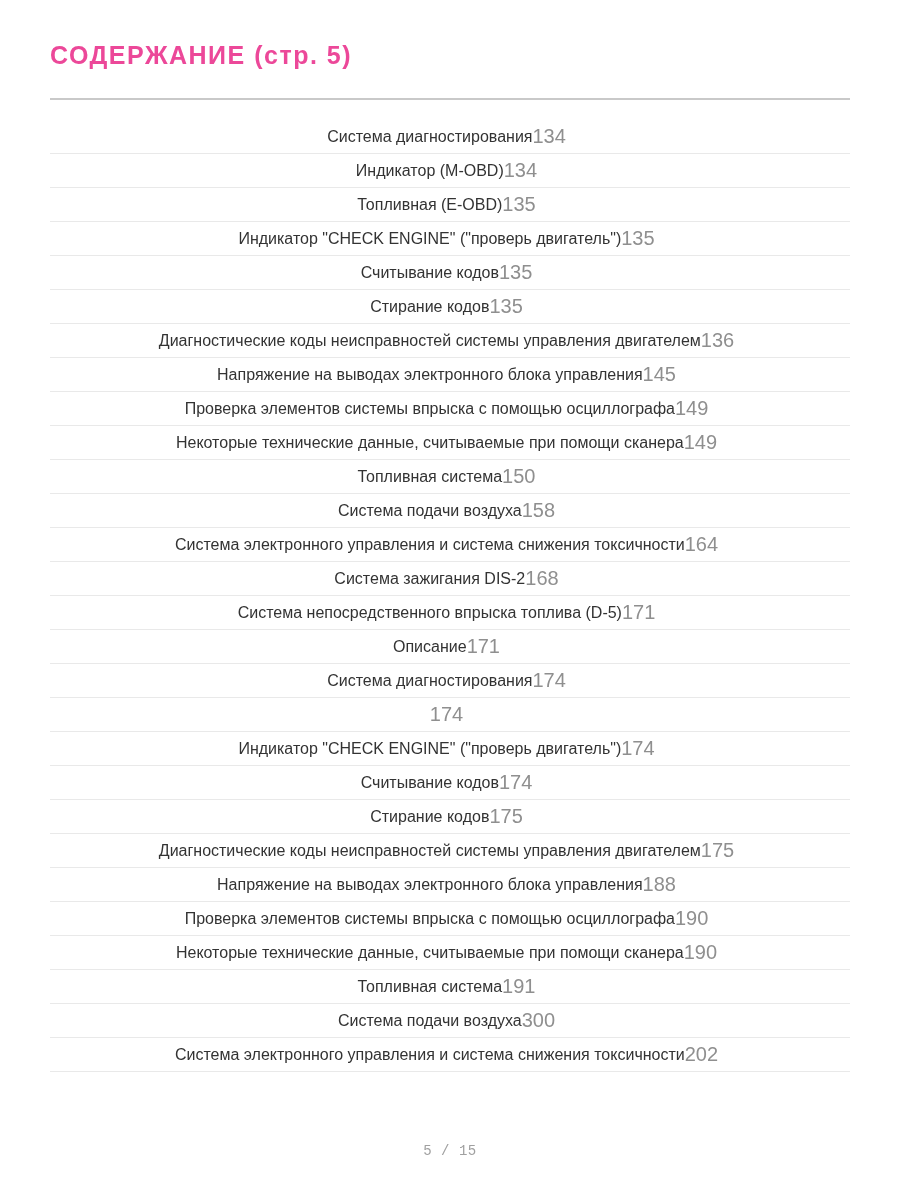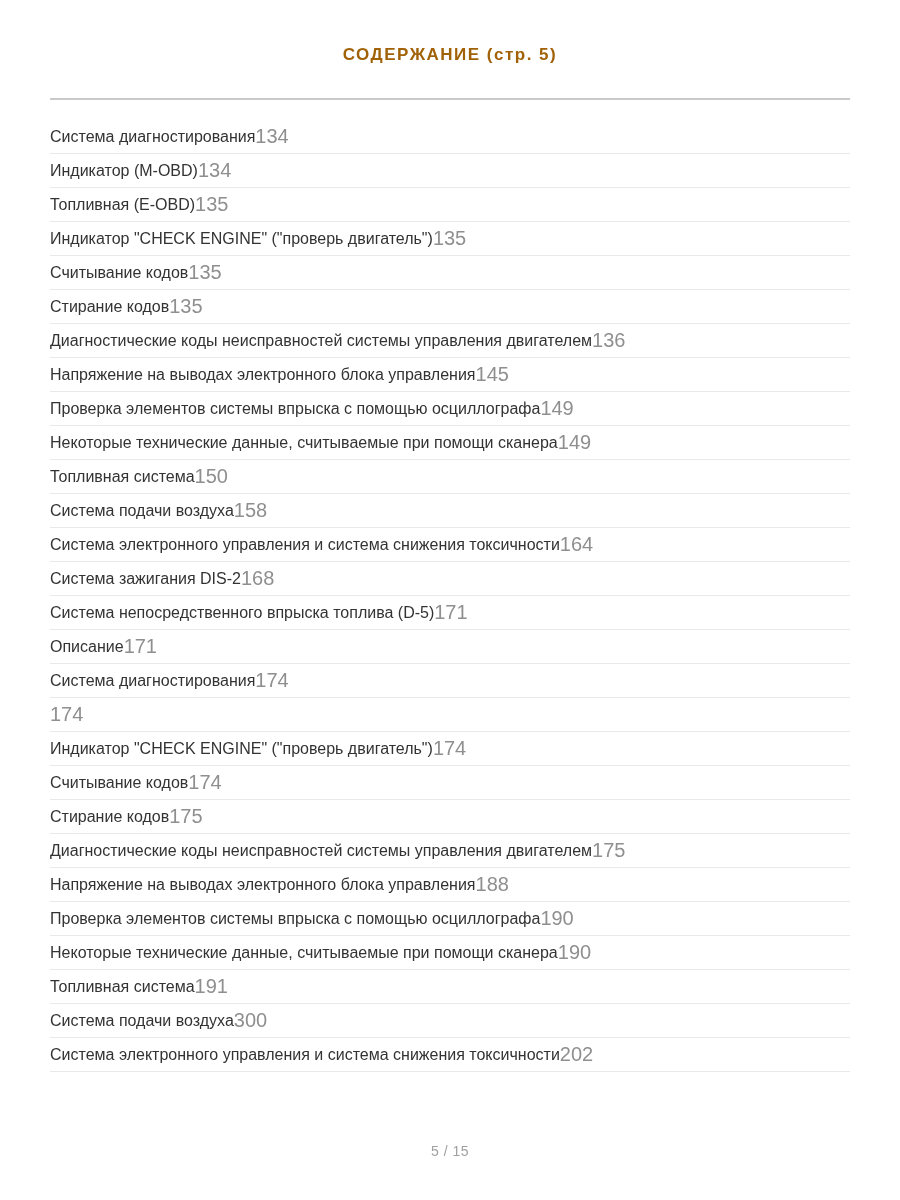--- a/index.html
+++ b/index.html
@@ -13,36 +13,36 @@
     overflow: hidden;
   }
   .page {
     padding: 40px 50px 0 50px;
     width: 100%;
     height: 100%;
     position: relative;
   }
   .title {
     margin: 0;
-    text-align: center;
-    font-size: 17px;
+    text-align: left;
+    font-size: 25px;
     line-height: 30px;
     font-weight: 700;
     letter-spacing: 1.5px;
-    color: #a16207;
+    color: #ec4899;
   }
   .title-divider {
     border: none;
     border-top: 2px solid #c9c9c9;
     margin: 28px 0 20px 0;
   }
   .toc { width: 100%; }
   .toc-row {
     display: flex;
-    justify-content: flex-start;
+    justify-content: center;
     align-items: center;
     height: 34px;
     border-bottom: 1px solid #e9e9e9;
     cursor: default;
   }
   .toc-label {
     font-size: 16px;
     color: #333333;
     white-space: nowrap;
   }
@@ -54,20 +54,21 @@
   }
   .pager {
     position: absolute;
     bottom: 41px;
     left: 0;
     width: 100%;
     text-align: center;
     font-size: 14px;
     letter-spacing: 0.5px;
     color: #a0a0a0;
+    font-family: Liberation Mono, monospace;
   }
 </style>
 </head>
 <body>
 
 <main class="page">
   <h1 class="title">СОДЕРЖАНИЕ (стр. 5)</h1>
 
   <hr class="title-divider">
 

